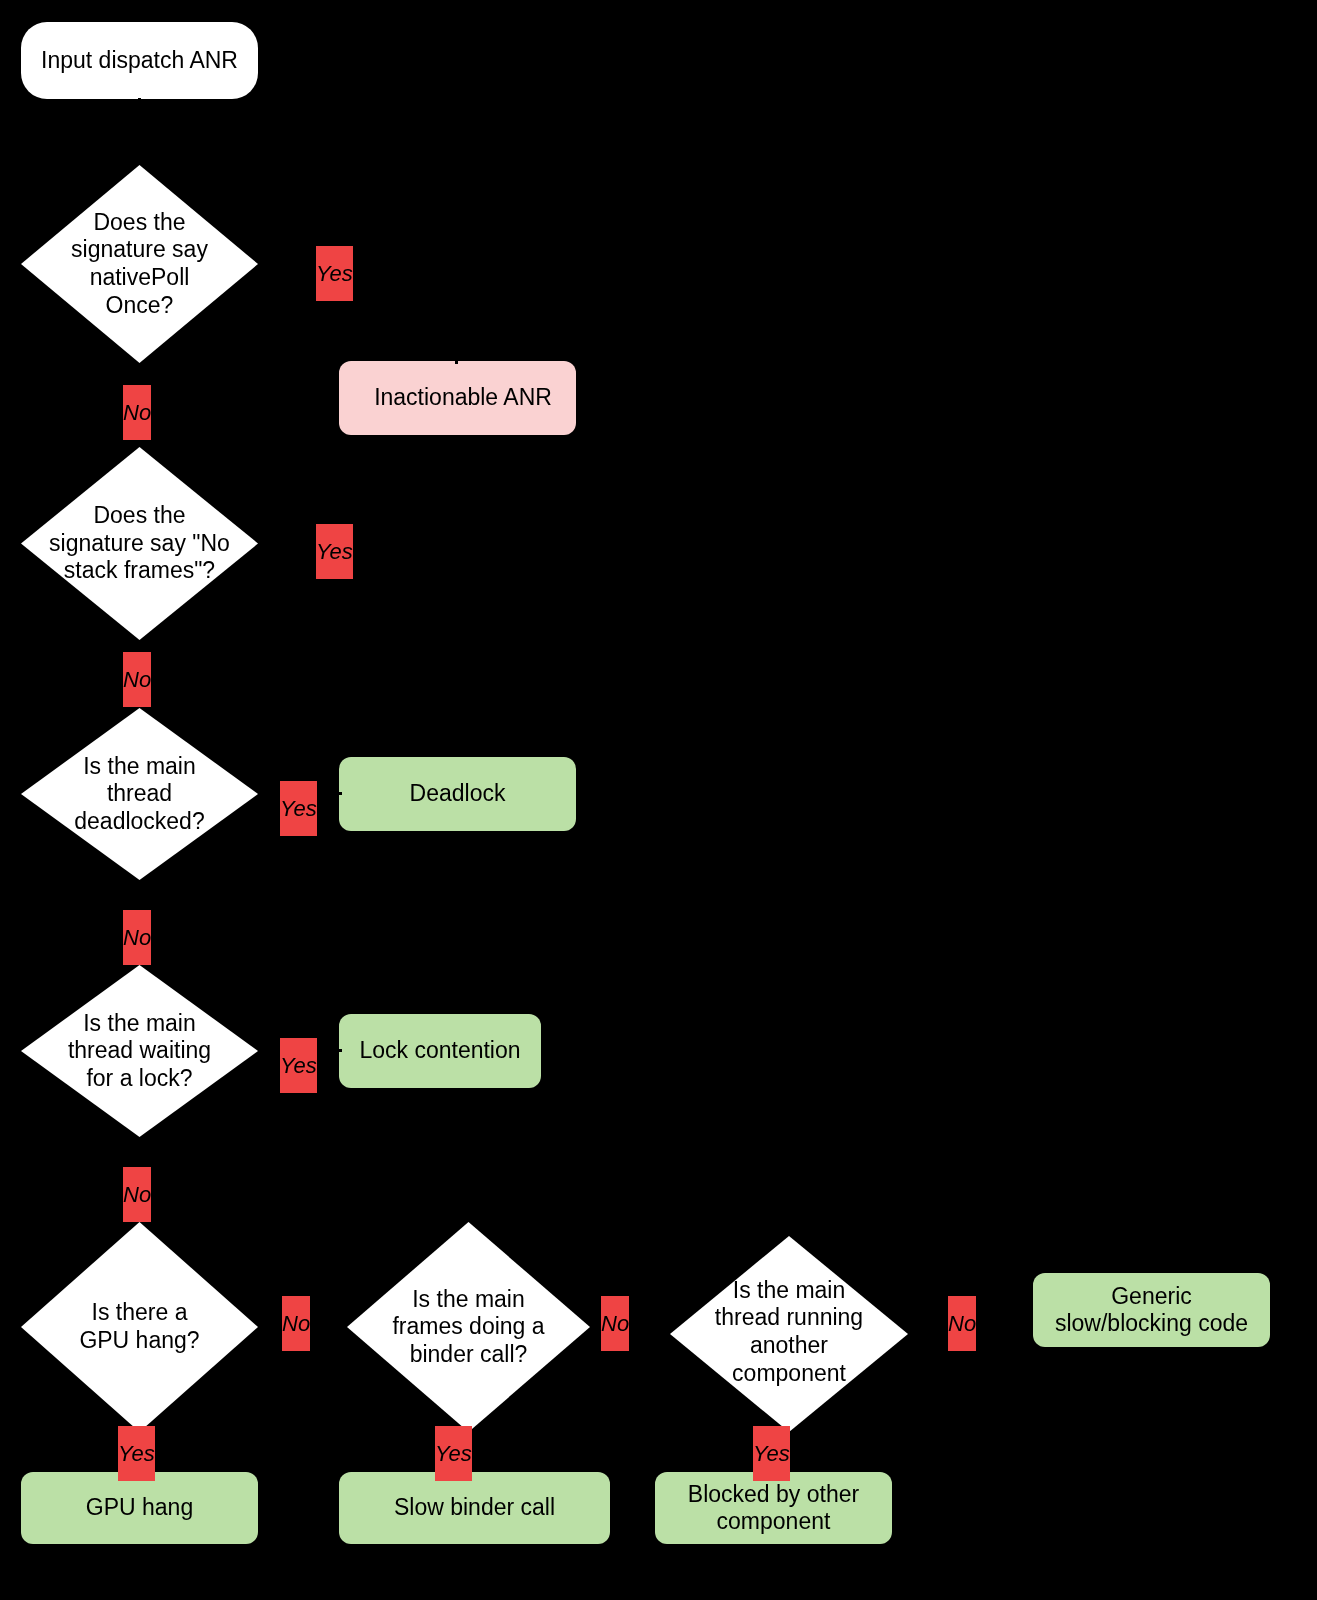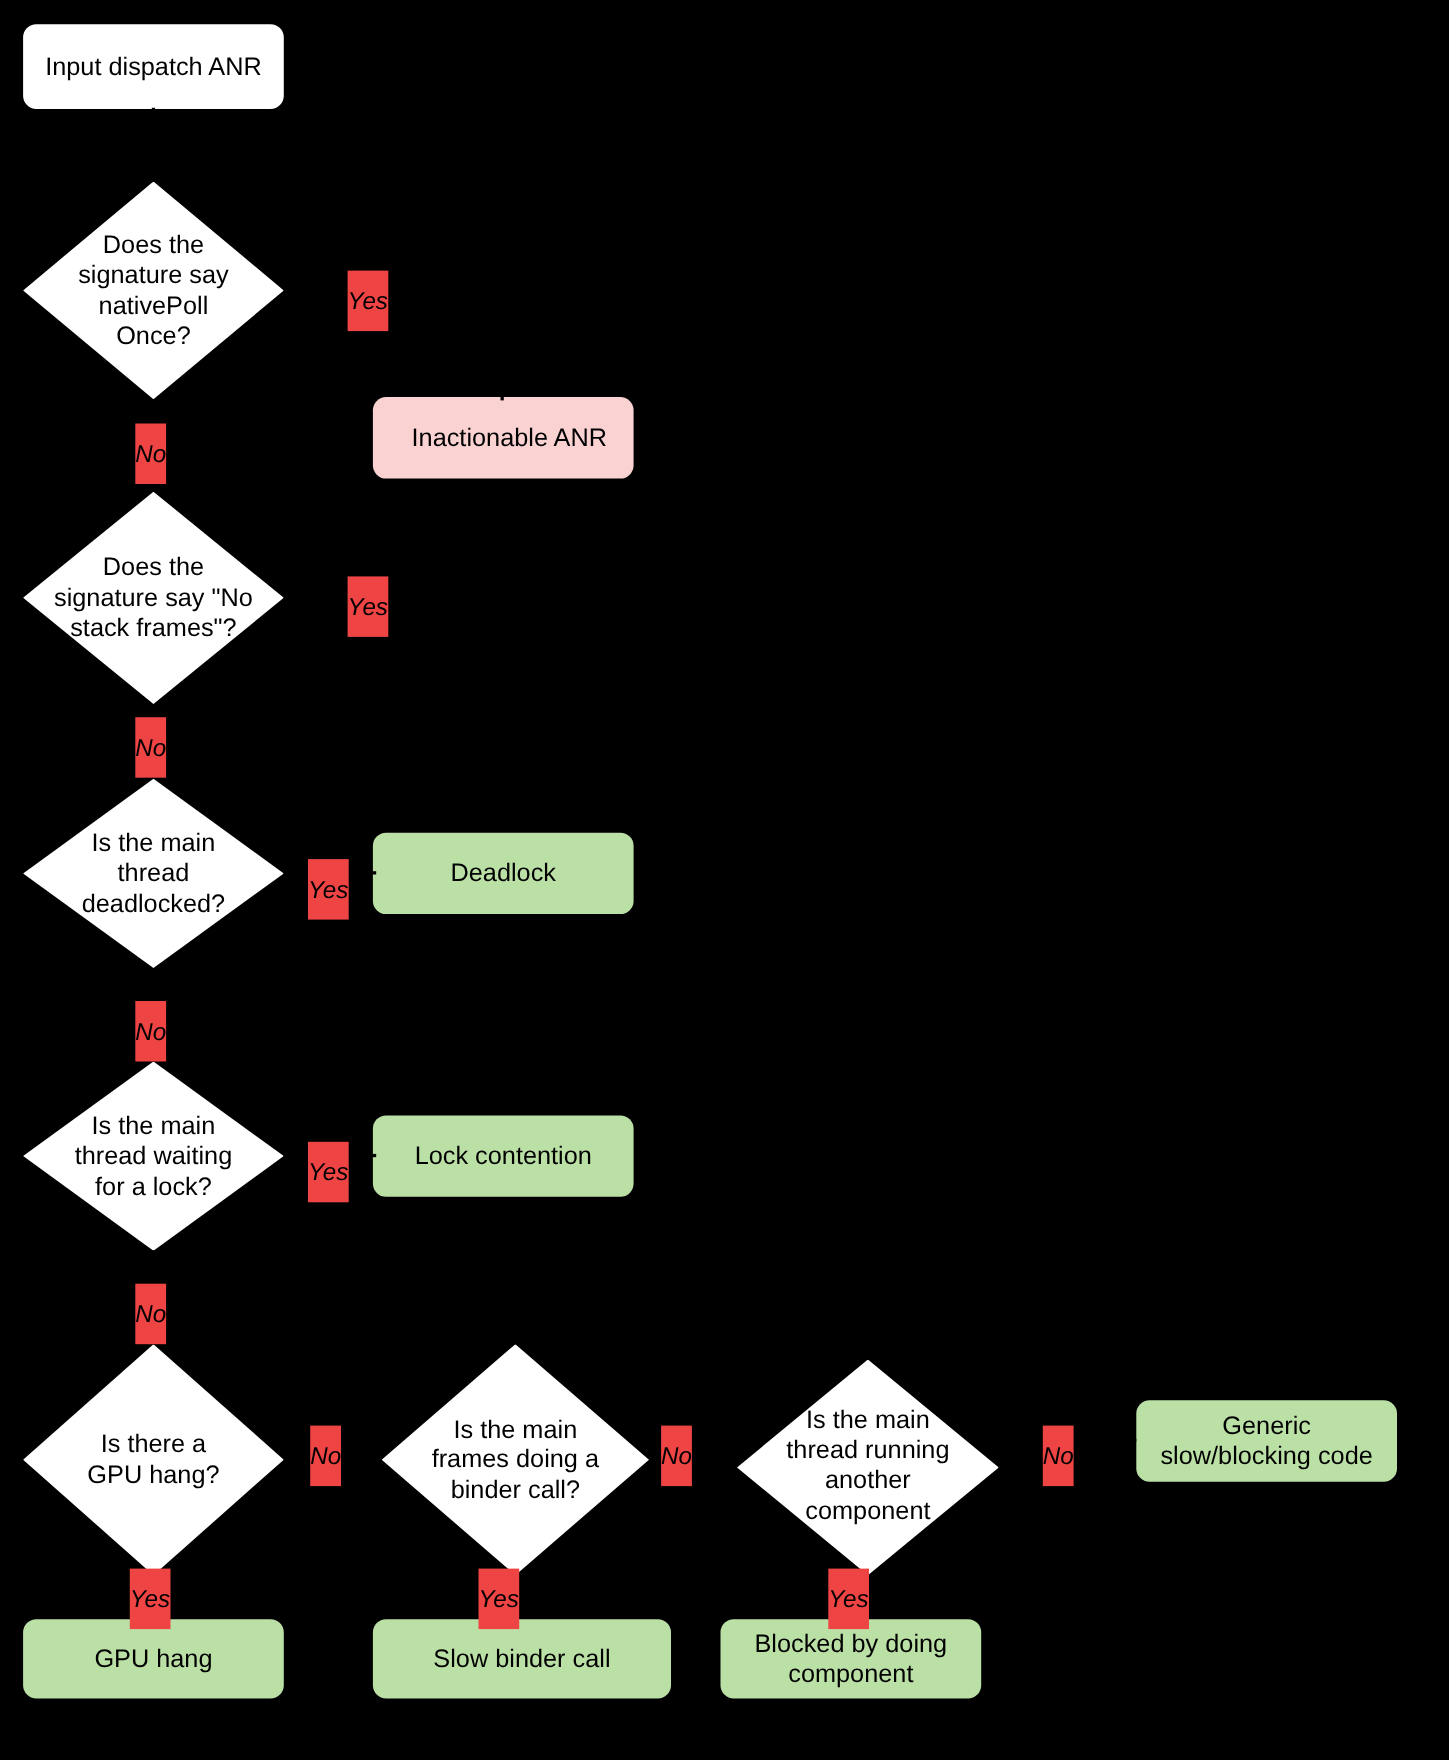--- a/index.html
+++ b/index.html
@@ -89,21 +89,21 @@
   <div class="connector" style="left:138px; top:880px; width:3px; height:85px;"></div>
   <div class="connector" style="left:258px; top:1049px; width:84px; height:3px;"></div>
   <div class="connector" style="left:138px; top:1137px; width:3px; height:85px;"></div>
   <div class="connector" style="left:138px; top:1432px; width:3px; height:40px;"></div>
   <div class="connector" style="left:258px; top:1308px; width:90px; height:3px;"></div>
   <div class="connector" style="left:455px; top:1432px; width:3px; height:40px;"></div>
   <div class="connector" style="left:590px; top:1308px; width:81px; height:3px;"></div>
   <div class="connector" style="left:771px; top:1432px; width:3px; height:40px;"></div>
   <div class="connector" style="left:908px; top:1308px; width:125px; height:3px;"></div>
 
-  <div class="node rect start" style="left:21px; top:22px; width:237px; height:77px;">
+  <div class="node rect start" style="left:21px; top:22px; width:237px; height:77px;border-radius:26px;">
     <span>Input dispatch ANR</span>
   </div>
 
   <div class="diamond-wrap" style="left:21px; top:165px; width:237px; height:198px;">
     <div class="diamond-shape"></div>
     <div class="diamond-label">
       <div>Does the</div>
       <div>signature say</div>
       <div>nativePoll</div>
       <div>Once?</div>
@@ -146,21 +146,21 @@
     <div class="diamond-shape"></div>
     <div class="diamond-label">
       <div>Is the main</div>
       <div>thread waiting</div>
       <div>for a lock?</div>
     </div>
   </div>
   <div class="edge-label" style="left:280px; top:1038px;">Yes</div>
   <div class="edge-label" style="left:123px; top:1167px;">No</div>
 
-  <div class="node rect good" style="left:339px; top:1014px; width:237px; height:74px;">
+  <div class="node rect good" style="left:339px; top:1014px; width:202px; height:74px;">
     <span>Lock contention</span>
   </div>
 
   <div class="diamond-wrap" style="left:21px; top:1222px; width:237px; height:210px;">
     <div class="diamond-shape"></div>
     <div class="diamond-label">
       <div>Is there a</div>
       <div>GPU hang?</div>
     </div>
   </div>
@@ -193,21 +193,21 @@
       <div>thread running</div>
       <div>another</div>
       <div>component</div>
     </div>
   </div>
   <div class="edge-label" style="left:948px; top:1296px;">No</div>
   <div class="edge-label" style="left:753px; top:1426px;">Yes</div>
 
   <div class="node rect good" style="left:655px; top:1472px; width:237px; height:72px;">
     <div>
-      <div>Blocked by doing</div>
+      <div>Blocked by other</div>
       <div>component</div>
     </div>
   </div>
 
   <div class="node rect good" style="left:1033px; top:1273px; width:237px; height:74px;">
     <div>
       <div>Generic</div>
       <div>slow/blocking code</div>
     </div>
   </div>

